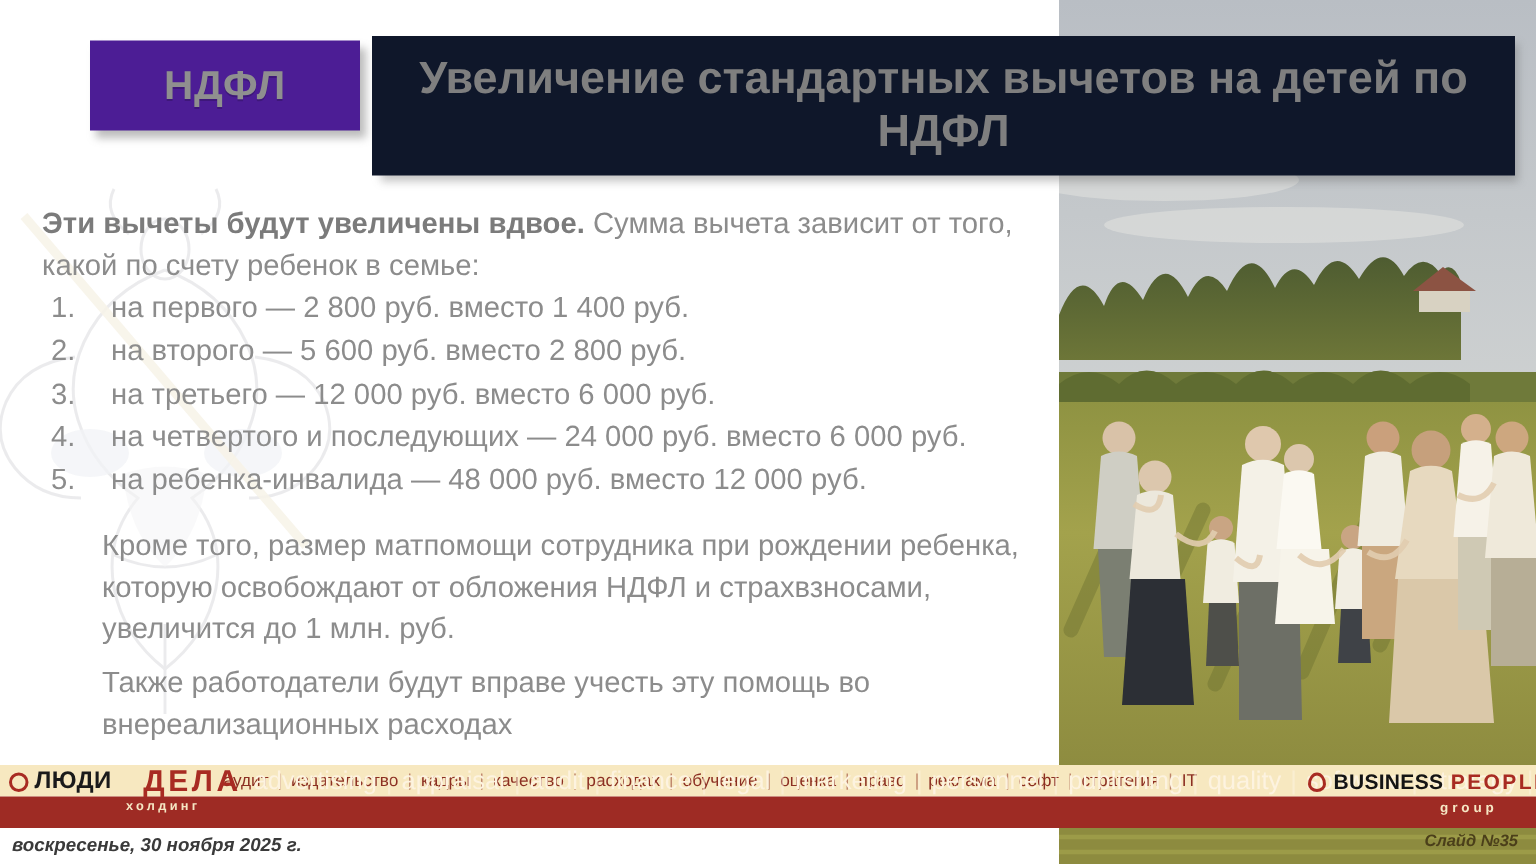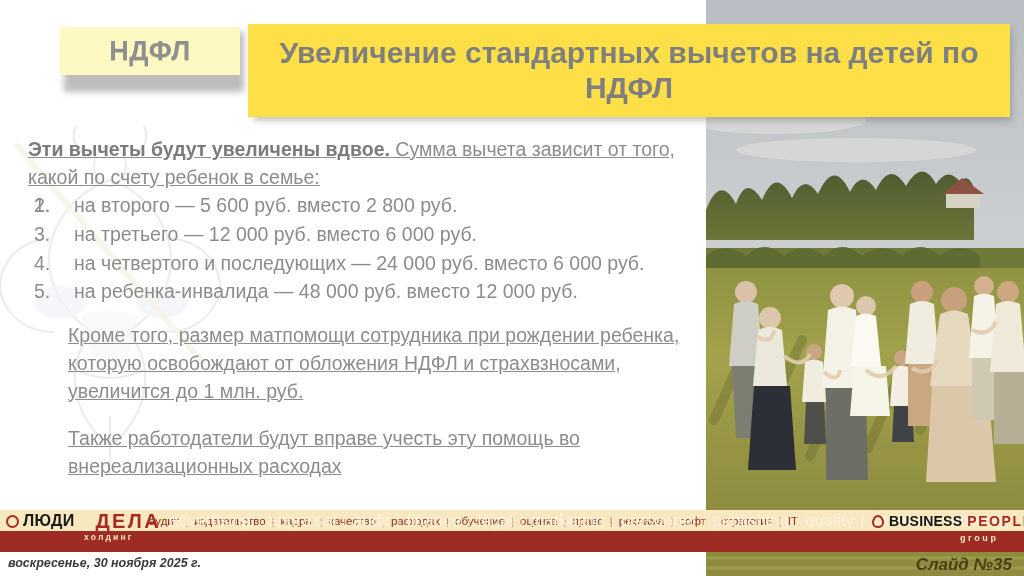--- a/index.html
+++ b/index.html
@@ -24,62 +24,62 @@
     overflow:hidden;background:#9aa2a6;
   }
   .photo svg{display:block;width:100%;height:100%;}
 
   
   .tag-shadow{
     position:absolute;left:64px;top:32px;width:180px;height:60px;
     background:rgba(80,80,80,.38);filter:blur(3px);z-index:2;
   }
   .tag{
-    position:absolute;left:60px;top:27px;width:180px;height:48px;
-    background:#fef9c3;z-index:3;
+    position:absolute;left:60px;top:27px;width:180px;height:60px;
+    background:#4c1d95;z-index:3;
     display:flex;align-items:center;justify-content:center;
   }
   .tag span{
     color:#8f8f8f;font-weight:bold;font-size:27px;letter-spacing:.5px;
     text-shadow:0 1px 0 rgba(0,0,0,.18);
   }
 
   
   .banner-shadow{
     position:absolute;left:254px;top:29px;width:758px;height:92px;
     background:rgba(90,90,90,.35);filter:blur(3px);z-index:2;
   }
   .banner{
     position:absolute;left:248px;top:24px;width:762px;height:93px;
-    background:#fde047;z-index:3;
+    background:#0f172a;z-index:3;
     display:flex;align-items:center;justify-content:flex-end;
   }
   .banner h1{
     margin:0;padding:0 14px;
     color:#7f7f7f;font-size:30px;line-height:1.16;font-weight:bold;
     text-align:center;letter-spacing:0;
   }
 
   
   .body{
     position:absolute;left:28px;top:136px;width:672px;z-index:4;
     color:#8c8c8c;font-size:19.5px;line-height:1.42;
   }
-  .body p{margin:0 0 1px 0;text-decoration:underline;}
+  .body p{margin:0 0 1px 0;}
   .body .lead b{color:#7b7b7b;font-weight:bold;}
   .num-list{margin:0;padding:0;list-style:none;}
   .num-list li{
     position:relative;padding-left:46px;margin:0 0 1px 0;
   }
   .num-list li .idx{
     position:absolute;left:6px;top:0;width:28px;text-align:left;
   }
   .para-block{margin-top:16px;}
   .para-block p{margin:0 0 0 0;padding-left:40px;}
-  .para-block.second{margin-top:20px;}
+  .para-block.second{margin-top:8px;}
 
   
   .footer{position:absolute;left:0;top:510px;width:1024px;height:42px;z-index:6;}
   .footer-row1{
     position:absolute;left:0;top:0;width:1024px;height:21px;
     background:#f7e8c0;display:flex;align-items:center;
   }
   .footer-row2{
     position:absolute;left:0;top:21px;width:1024px;height:21px;
     background:#9e2b24;display:flex;align-items:center;
@@ -137,21 +137,21 @@
   .bottom{
     position:absolute;left:0;top:552px;width:1024px;height:26px;z-index:6;
     background:#ffffff;
   }
   .date{
     position:absolute;left:8px;top:4px;
     color:#3a3a3a;font-size:12.5px;font-style:italic;font-weight:bold;
   }
   .slide-no{
     position:absolute;right:12px;top:3px;
-    color:#4b3f1a;font-size:17px;font-style:italic;font-weight:bold;
+    color:#4b3f1a;font-size:11px;font-style:italic;font-weight:bold;
     z-index:8;
   }
   .bottom-photo{
     position:absolute;left:706px;top:0;width:318px;height:24px;overflow:hidden;
   }
 </style>
 </head>
 <body>
 
 <div class="slide">
@@ -312,20 +312,21 @@
     <h1>Увеличение стандартных вычетов на детей по НДФЛ</h1>
   </div>
 
   <div class="body">
     <p class="lead">
       <b>Эти вычеты будут увеличены вдвое.</b><span> Сумма вычета зависит от того, какой по счету ребенок в семье:</span>
     </p>
     <ol class="num-list">
       <li>
         <span class="idx">1.</span>
+        <span>на первого — 2 800 руб. вместо 1 400 руб.</span>
       </li>
       <li>
         <span class="idx">2.</span>
         <span>на второго — 5 600 руб. вместо 2 800 руб.</span>
       </li>
       <li>
         <span class="idx">3.</span>
         <span>на третьего — 12 000 руб. вместо 6 000 руб.</span>
       </li>
       <li>

